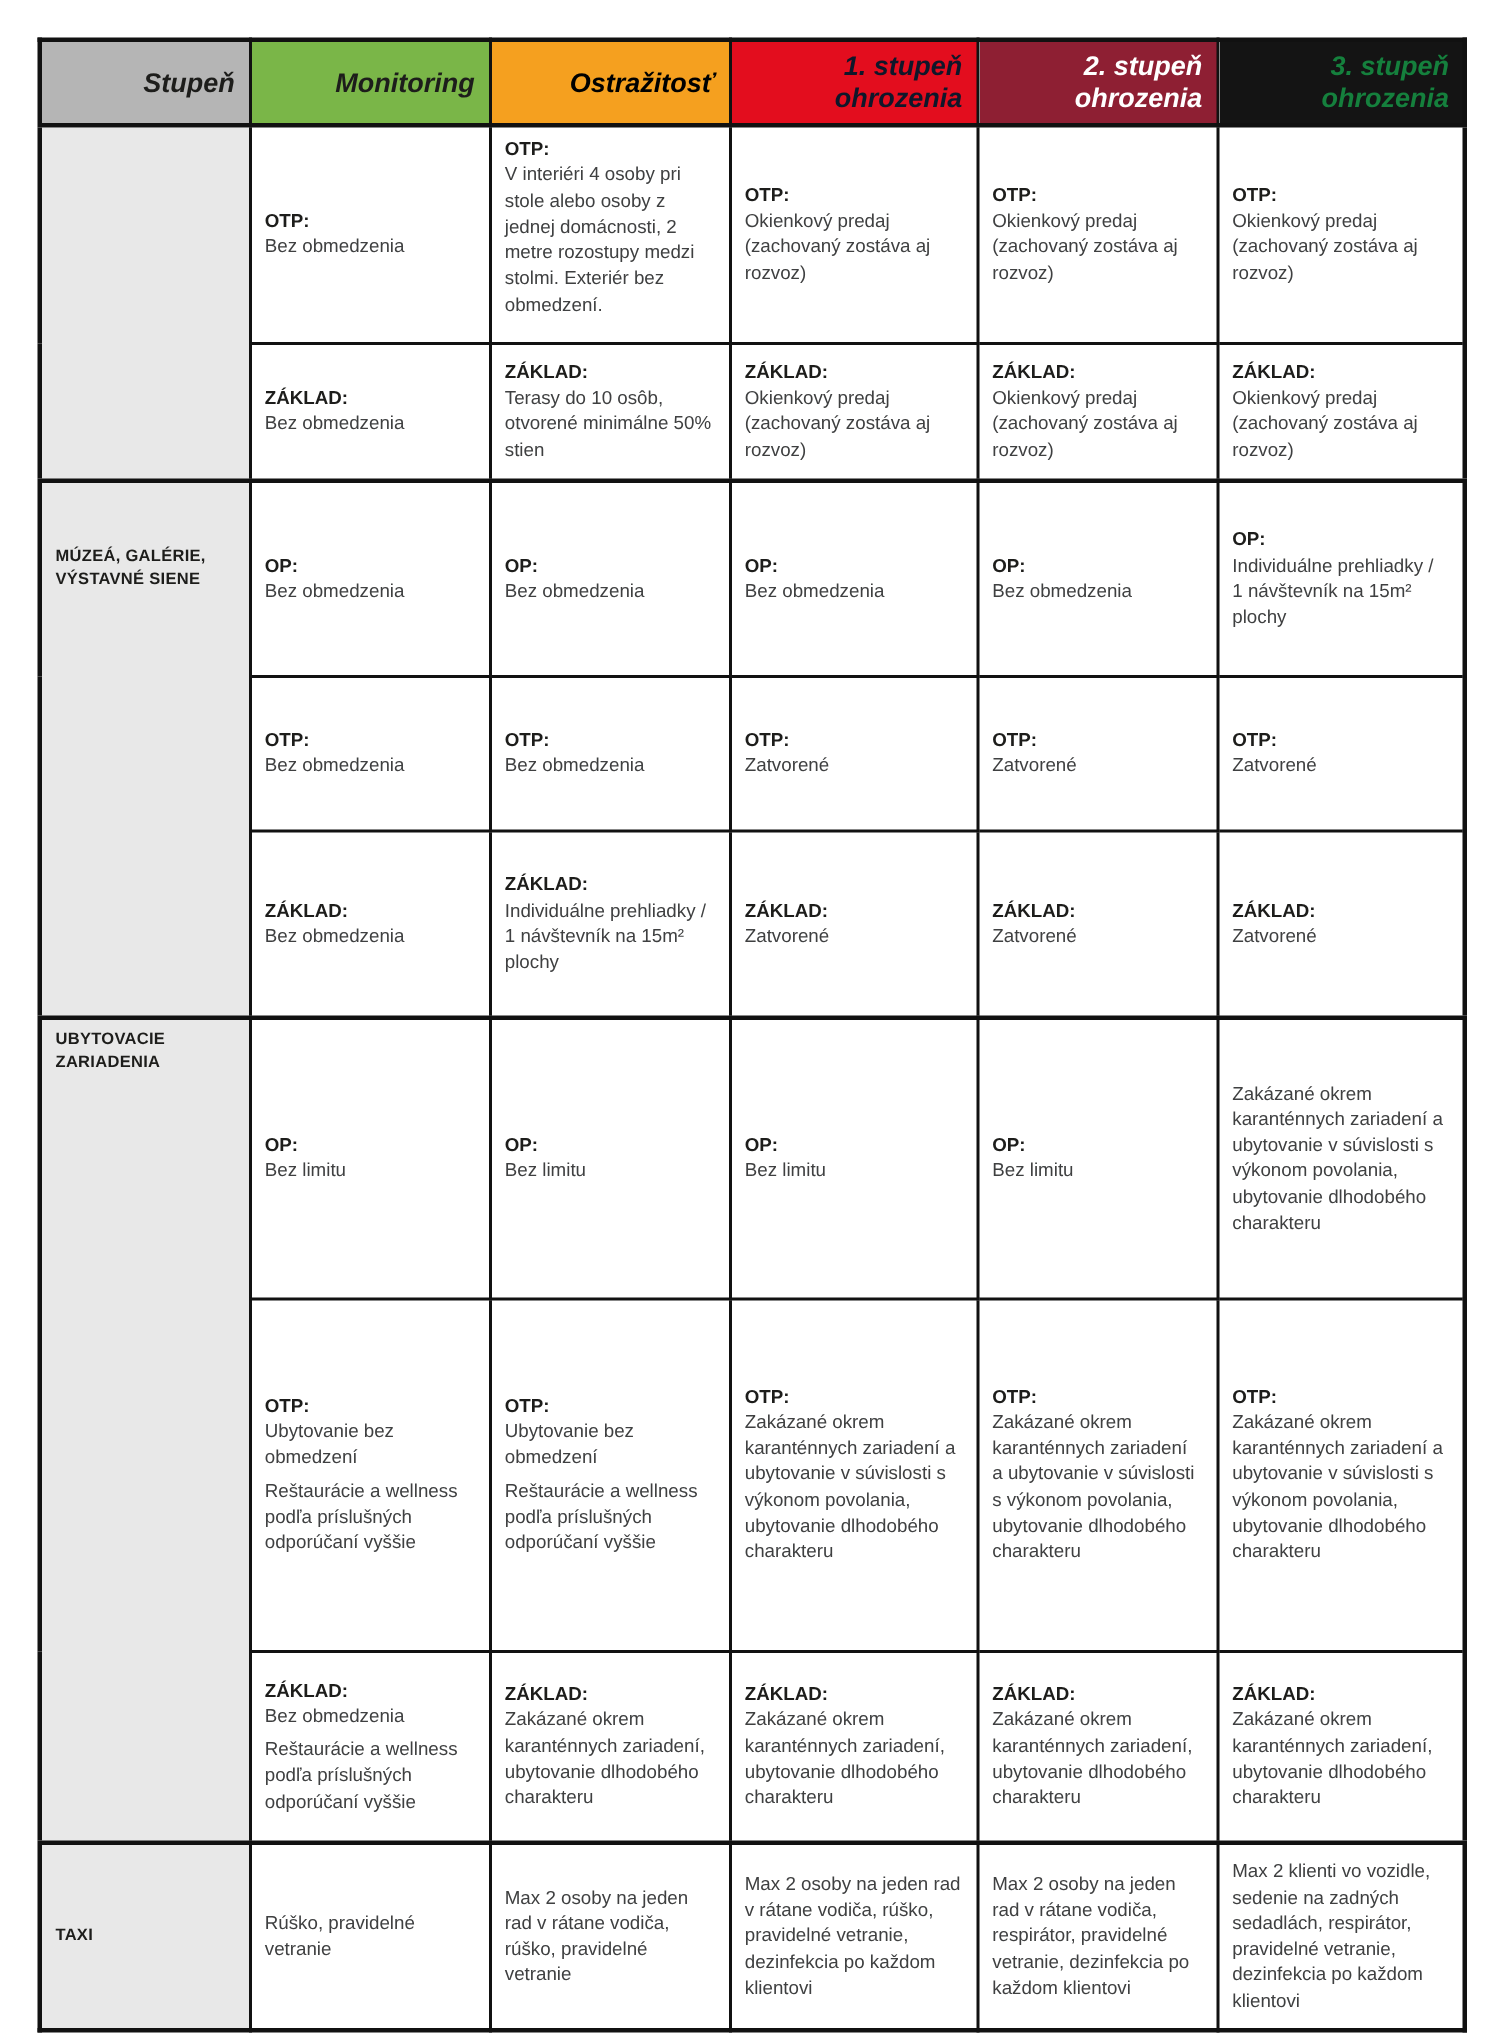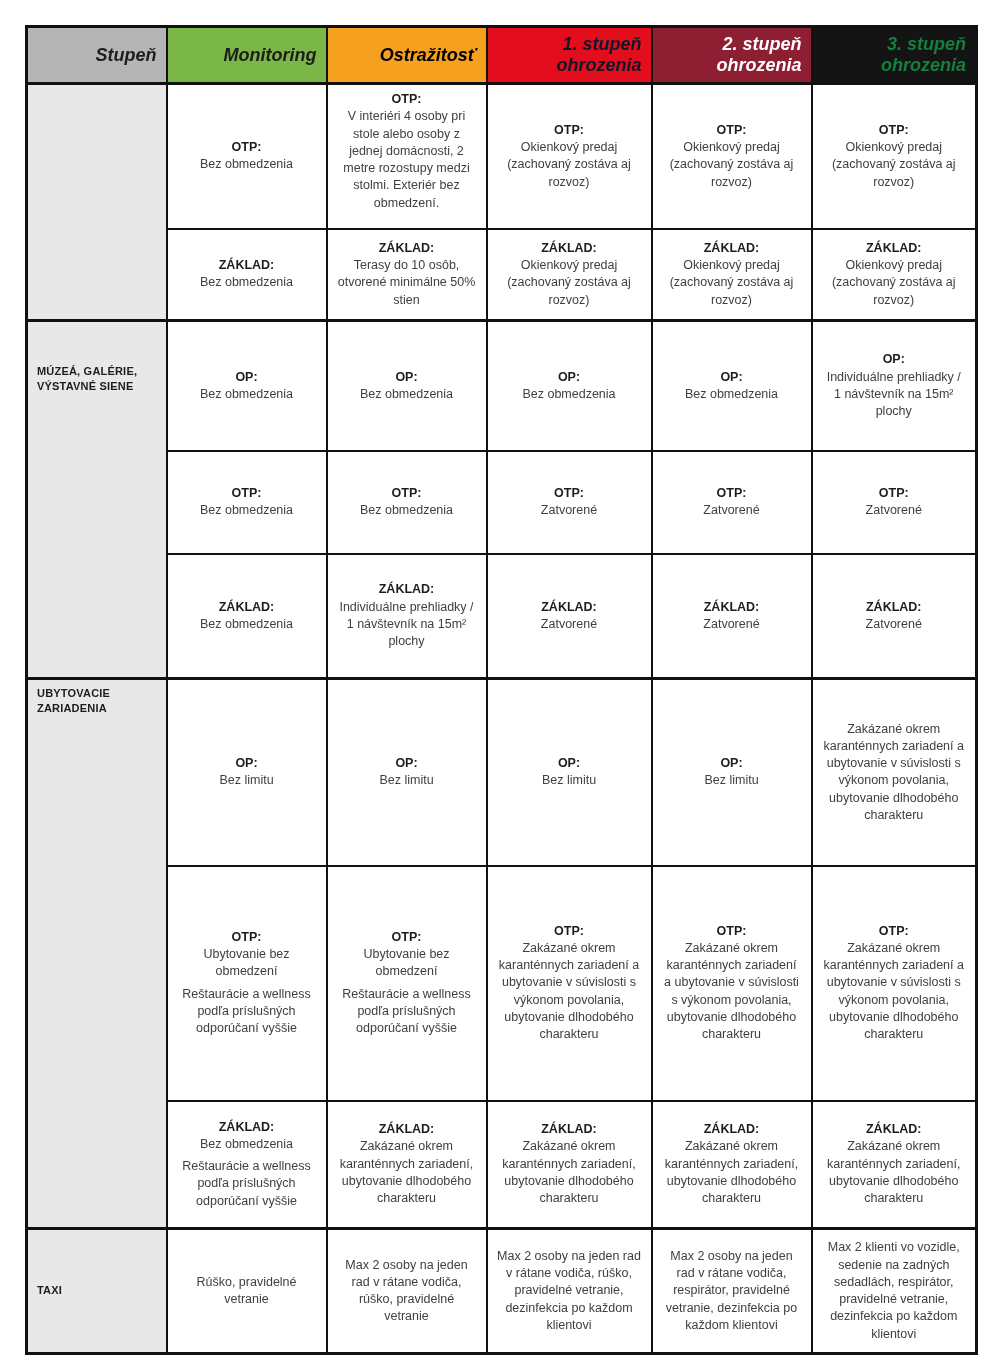--- a/index.html
+++ b/index.html
@@ -51,21 +51,20 @@
     letter-spacing: 0.2px;
   }
   td.cat.pad-top   { vertical-align: top; padding-top: 42px; }
   td.cat.pad-top-lg{ vertical-align: top; }
 
   
   td.cell {
     background: #ffffff;
     font-size: 12.5px;
     line-height: 1.38;
-    text-align: center;
   }
   .lbl {
     font-weight: bold;
     color: #1d1d1b;
   }
   .lbl:empty { display: none; }
   .txt { color: #3f4041; }
   .txt2 { color: #3f4041; margin-top: 5px; }
   .txt2:empty { display: none; }
 

